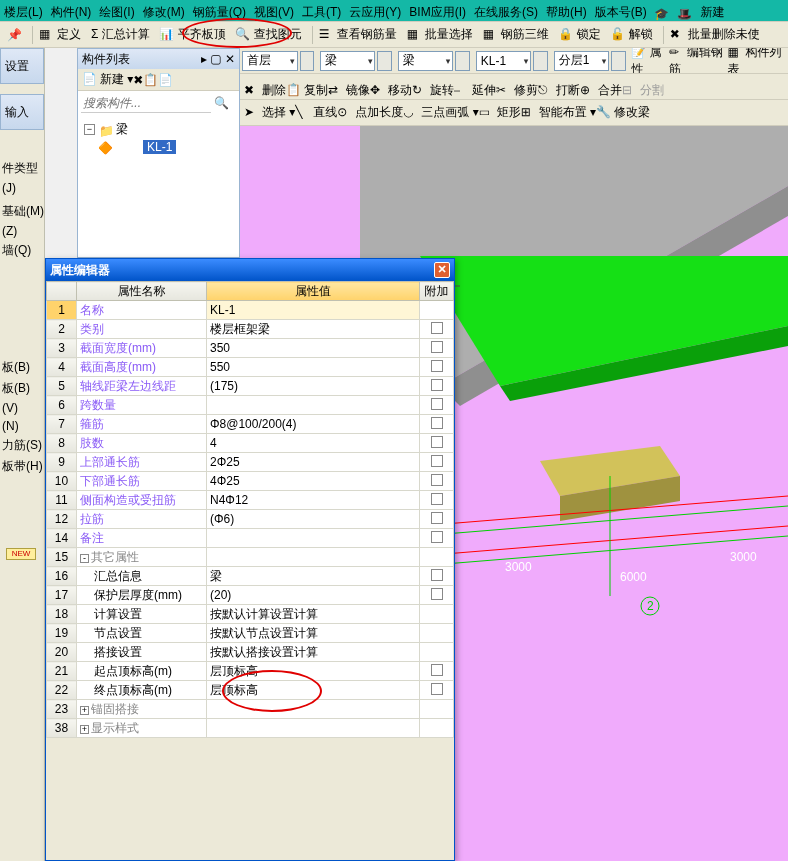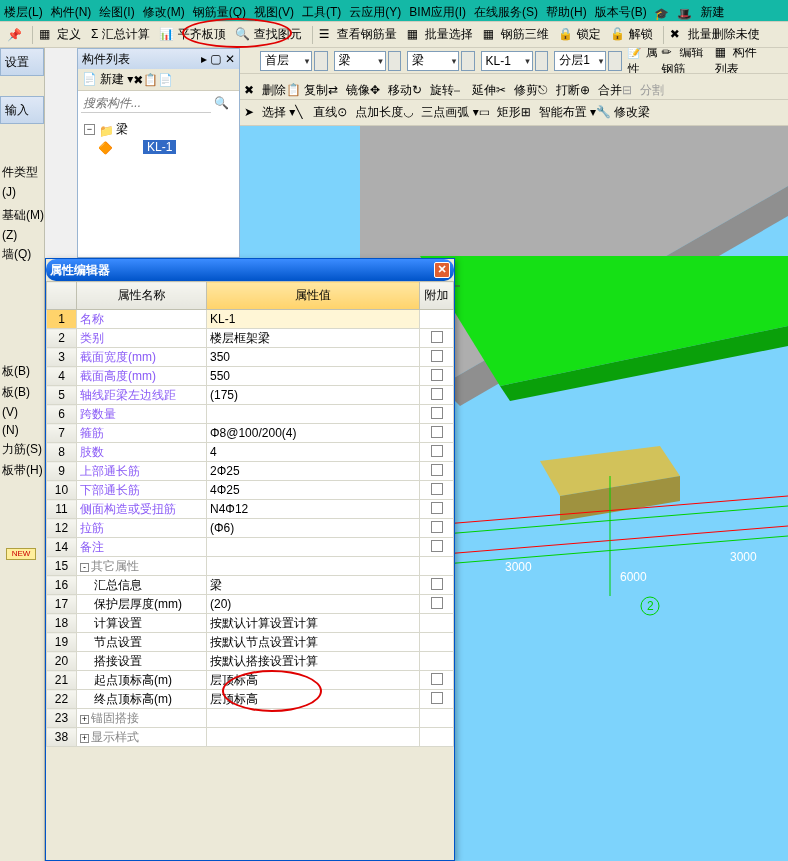--- a/index.html
+++ b/index.html
@@ -16,53 +16,53 @@
 .tb-icon { width: 16px; height: 16px; margin-right: 2px; display: inline-block; }
 .dropdown { border: 1px solid #7f9db9; background: #fff; height: 20px; padding: 0 14px 0 4px; display: inline-flex; align-items: center; margin-right: 2px; position: relative; }
 .dropdown::after { content: "▾"; position: absolute; right: 2px; font-size: 9px; color: #333; }
 .listbtn { width: 16px; height: 20px; border: 1px solid #7f9db9; background: #e8e8e0; margin-right: 6px; }
 
 
 .oval { position: absolute; border: 2px solid #e00000; border-radius: 50%; pointer-events: none; z-index: 50; }
 
 
 .leftstrip { position: absolute; left: 0; top: 48px; width: 45px; height: 813px; background: #ece9d8; border-right: 1px solid #bfbfaf; }
-.leftstrip .hdr { background: linear-gradient(#dfe8f6,#c7d8ed); border: 1px solid #99b4d1; height: 28px; display: flex; align-items: center; padding-left: 4px; margin-bottom: 16px; }
+.leftstrip .hdr { background: linear-gradient(#dfe8f6,#c7d8ed); border: 1px solid #99b4d1; height: 36px; display: flex; align-items: center; padding-left: 4px; margin-bottom: 6px; }
 .leftstrip .item { padding: 2px 2px; white-space: nowrap; overflow: hidden; }
 .newtag { position: absolute; left: 6px; top: 548px; width: 30px; height: 12px; background: #ffef9c; border: 1px solid #b0a040; font-size: 8px; color: #c00; text-align: center; line-height: 10px; }
 
 
 .treepanel { position: absolute; left: 77px; top: 48px; width: 163px; height: 210px; background: #fff; border: 1px solid #99b4d1; }
 .treepanel .titlebar { background: linear-gradient(#dfe8f6,#c7d8ed); height: 20px; display: flex; align-items: center; padding: 0 4px; justify-content: space-between; }
 .treepanel .toolbar2 { background: #ece9d8; height: 22px; display: flex; align-items: center; padding: 0 4px; border-bottom: 1px solid #d0cdbd; }
 .treepanel .search { padding: 3px; }
 .treepanel .search input { width: 130px; border: none; border-bottom: 1px solid #ccc; font-style: italic; color: #4c1d95; padding: 2px; }
 .tree { padding: 4px 6px; }
 .tree .node { display: flex; align-items: center; padding: 1px 0; }
 .tree .exp { width: 11px; height: 11px; border: 1px solid #888; text-align: center; line-height: 9px; font-size: 9px; margin-right: 4px; }
 .tree .leaf { margin-left: 28px; background: #316ac5; color: #fff; padding: 0 4px; }
 .tree .ic { width: 14px; height: 12px; margin-right: 3px; display: inline-block; }
 
 
-.selrow { position: absolute; left: 240px; top: 48px; right: 0; height: 26px; background: #ece9d8; border-bottom: 1px solid #d0cdbd; display: flex; align-items: center; padding: 0 20px; overflow: hidden; }
+.selrow { position: absolute; left: 240px; top: 48px; right: 0; height: 26px; background: #ece9d8; border-bottom: 1px solid #d0cdbd; display: flex; align-items: center; padding: 0 2px; overflow: hidden; }
 
 
 .actrow { position: absolute; left: 240px; top: 74px; right: 0; height: 26px; background: #ece9d8; border-bottom: 1px solid #d0cdbd; display: flex; align-items: flex-end; padding: 0 4px; overflow: hidden; }
 .drawrow { position: absolute; left: 240px; top: 100px; right: 0; height: 26px; background: #ece9d8; border-bottom: 1px solid #d0cdbd; display: flex; align-items: center; padding: 0 4px; overflow: hidden; }
 
 
-.viewport { position: absolute; left: 240px; top: 126px; right: 0; bottom: 0; background: #7dd3fc; overflow: hidden; text-align: right; }
+.viewport { position: absolute; left: 240px; top: 126px; right: 0; bottom: 0; background: #f0abfc; overflow: hidden; text-align: right; }
 .viewport svg { width: 100%; height: 100%; }
 
 
 .dialog { position: absolute; left: 45px; top: 258px; width: 410px; height: 603px; background: #ece9d8; border: 1px solid #0053c8; box-shadow: 2px 2px 6px rgba(0,0,0,.3); z-index: 40; }
-.dialog .dlgtitle { background: linear-gradient(#3b8cff,#0053c8); color: #fff; height: 22px; display: flex; align-items: center; justify-content: space-between; padding: 0 4px; font-weight: bold; border-radius: 10px; }
+.dialog .dlgtitle { background: linear-gradient(#3b8cff,#0053c8); color: #fff; height: 22px; display: flex; align-items: center; justify-content: space-between; padding: 0 4px; font-weight: bold; }
 .dialog .closebtn { width: 16px; height: 16px; background: #e06030; border: 1px solid #fff; color: #fff; text-align: center; line-height: 13px; font-size: 11px; border-radius: 2px; }
 .grid { width: 100%; border-collapse: collapse; table-layout: fixed; }
-.grid th { background: linear-gradient(#f6f6f0,#e6e6de); border: 1px solid #c0c0b0; height: 28px; font-weight: normal; }
+.grid th { background: linear-gradient(#f6f6f0,#e6e6de); border: 1px solid #c0c0b0; height: 19px; font-weight: normal; }
 .grid th.valhdr { background: linear-gradient(#ffe7a2,#ffd36b); }
 .grid td { border: 1px solid #d8d8cc; height: 19px; padding: 0 3px; background: #fff; overflow: hidden; white-space: nowrap; }
 .grid td.rownum { background: linear-gradient(#f6f6f0,#e6e6de); text-align: center; width: 30px; }
 .grid td.rownum.sel { background: #ffd36b; }
 .grid td.name { color: #8b5cf6; width: 130px; }
 .grid td.name.black { color: #000; }
 .grid td.name.gray { color: #888; }
 .grid td.val { }
 .grid td.add { width: 30px; text-align: center; }
 .chk { display: inline-block; width: 12px; height: 12px; border: 1px solid #888; background: #fff; }

